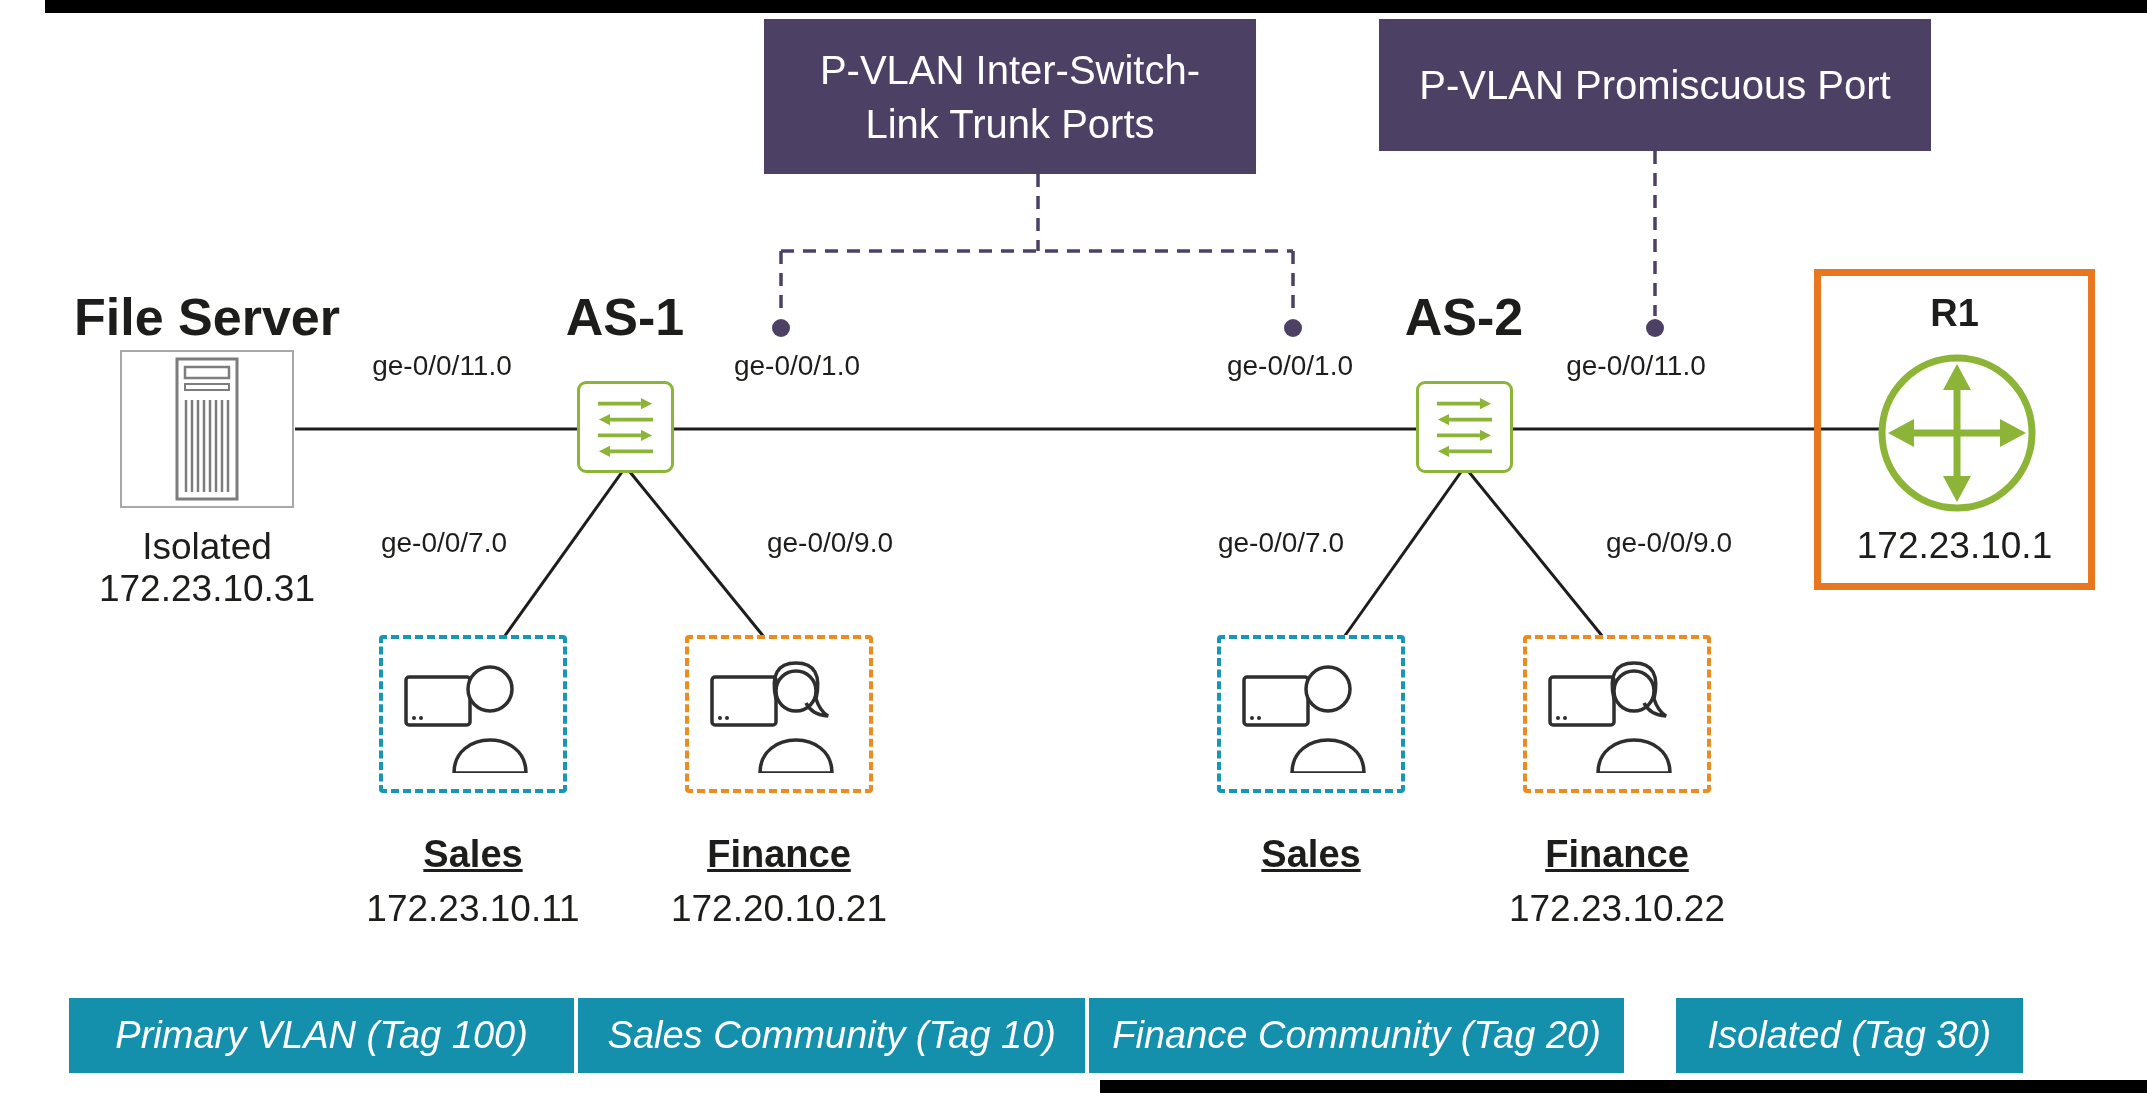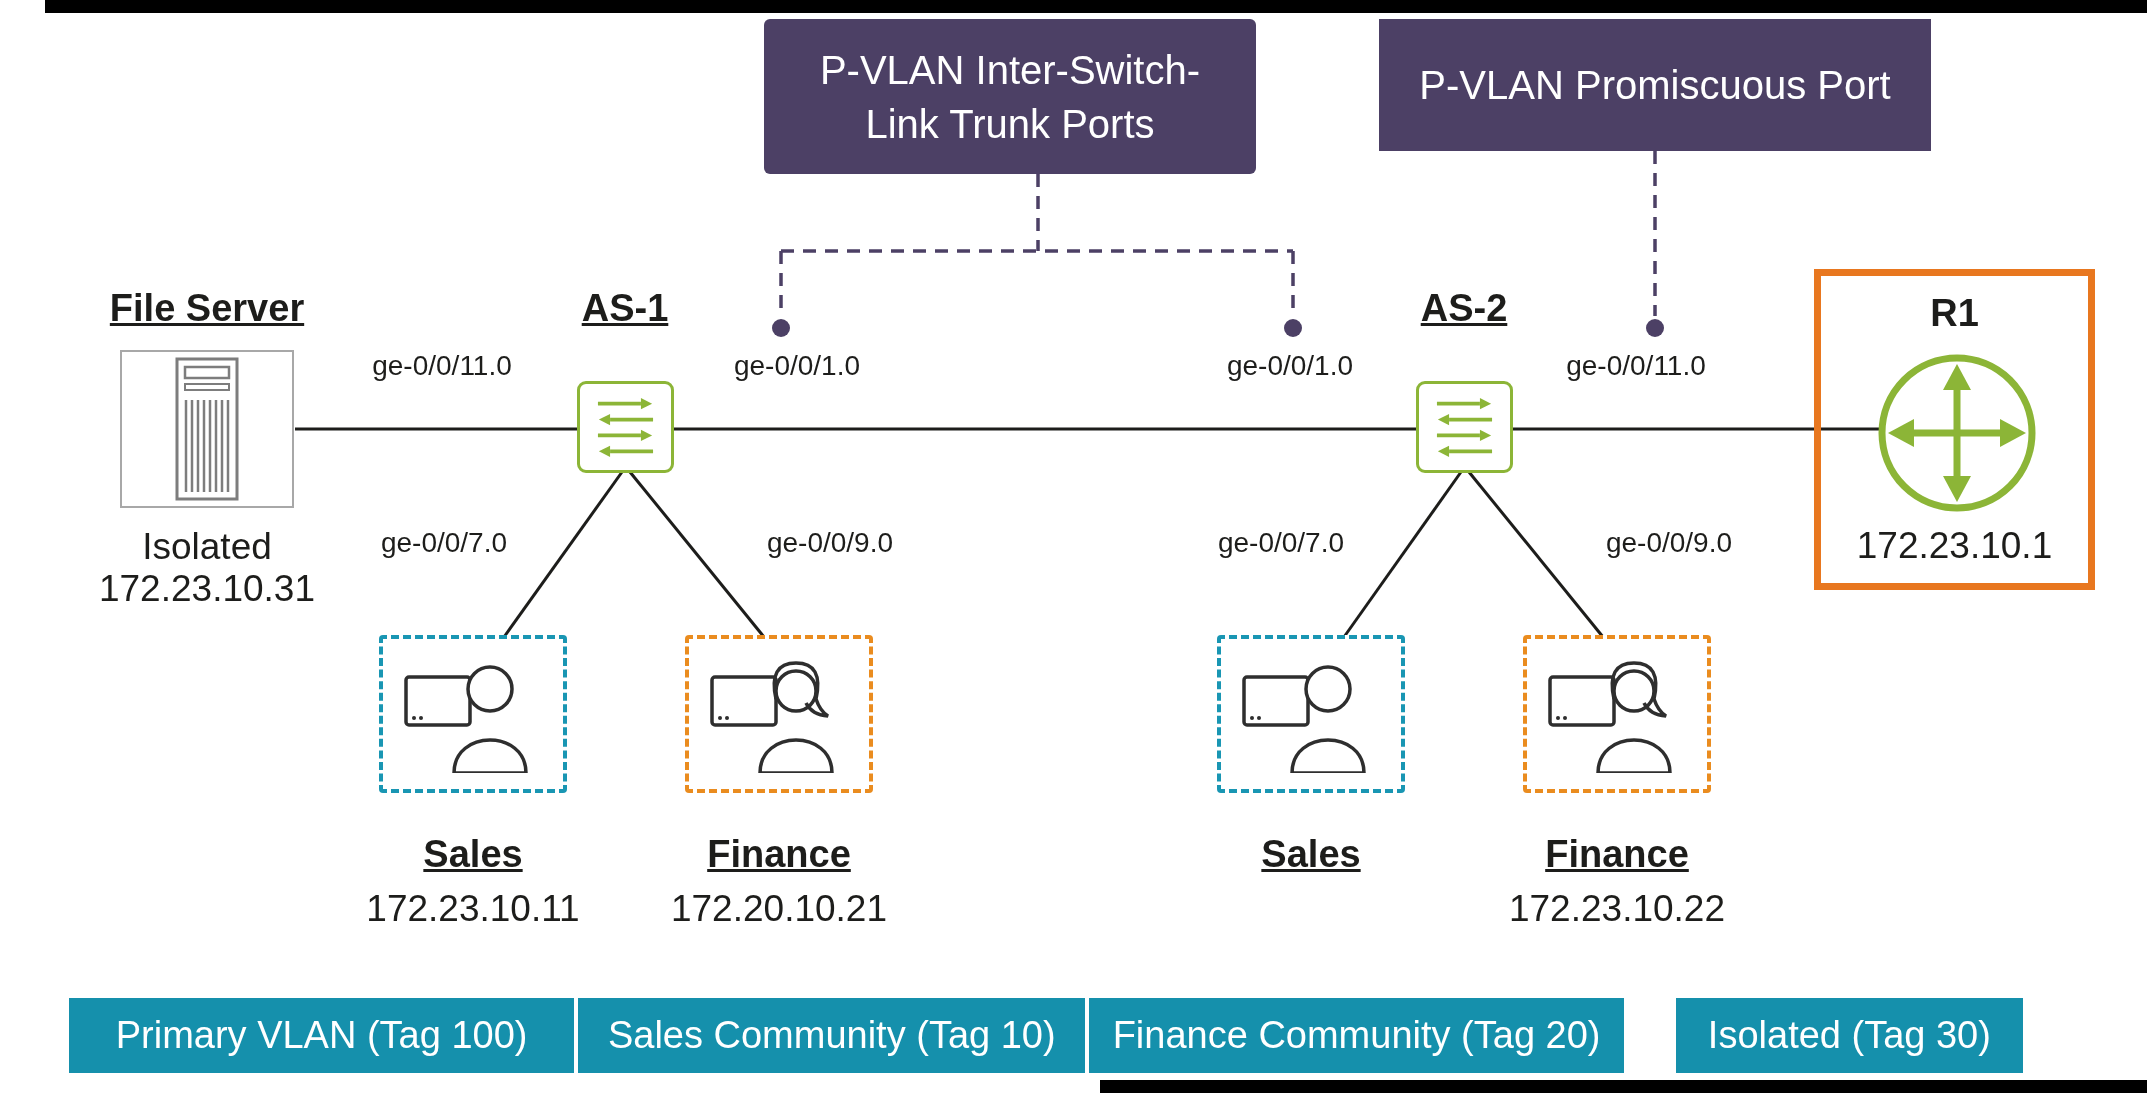--- a/index.html
+++ b/index.html
@@ -17,21 +17,21 @@
     font-size:40px; line-height:1.35; padding:0 22px; box-sizing:border-box; z-index:3;
   }
 
   
   .overlay { position:absolute; left:0; top:0; z-index:1; }
   .link { stroke:var(--line); stroke-width:3; }
   .dashed { stroke:var(--callout-bg); stroke-width:3.5; stroke-dasharray:13 9; fill:none; }
   .dot { fill:var(--callout-bg); }
 
   
-  .dev-label { position:absolute; transform:translateX(-50%); font-size:38px; font-weight:bold; white-space:nowrap; z-index:2;text-decoration:underline; }
+  .dev-label { position:absolute; transform:translateX(-50%); font-size:52px; font-weight:bold; white-space:nowrap; z-index:2; }
   .port-label { position:absolute; transform:translateX(-50%); font-size:28px; white-space:nowrap; z-index:2; }
   .sub-label { font-size:37px; text-align:center; white-space:nowrap; }
 
   
   .fs-wrap { position:absolute; left:62px; top:350px; width:290px; z-index:2; }
   .fs-box { width:174px; height:158px; margin:0 auto; background:#fff; border:2px solid #a8a8a8; box-sizing:border-box;
             display:flex; align-items:center; justify-content:center; }
   .fs-mode { margin-top:18px; }
   .fs-ip { }
 
@@ -50,34 +50,34 @@
   
   .ep-wrap { position:absolute; top:635px; width:260px; z-index:2; }
   .ep-box { width:188px; height:158px; margin:0 auto; box-sizing:border-box; background:#fff;
             border:4px dashed #999; border-radius:4px; display:flex; align-items:center; justify-content:center; }
   .ep-box.sales { border-color:var(--sales-border); }
   .ep-box.finance { border-color:var(--finance-border); }
   .ep-name { margin-top:40px; font-size:38px; font-weight:bold; text-align:center;text-decoration:underline; }
   .ep-ip { margin-top:12px; font-size:37px; text-align:center; }
 
   
-  .legend { position:absolute; left:69px; top:998px; width:1954px; height:75px; display:flex; z-index:2; }
+  .legend { position:absolute; left:69px; top:998px; width:1954px; height:75px; display:flex; z-index:2;font-style:italic; }
   .legend-seg { background:var(--legend-bg); color:#fff; font-size:38px;
                 display:flex; align-items:center; justify-content:center; box-sizing:border-box; }
   .legend-seg + .legend-seg { border-left:4px solid #fff; }
 </style>
 </head>
 <body>
 
 <div id="stage">
 
   <div class="abs bar" style="left:45px; top:0; width:2102px; height:13px;"></div>
   <div class="abs bar" style="left:1100px; top:1080px; width:1047px; height:13px;"></div>
 
-  <div class="callout" style="left:764px; top:19px; width:492px; height:155px;border-radius:6px;">P-VLAN Inter-Switch-Link Trunk Ports</div>
+  <div class="callout" style="left:764px; top:19px; width:492px; height:155px;">P-VLAN Inter-Switch-Link Trunk Ports</div>
   <div class="callout" style="left:1379px; top:19px; width:552px; height:132px;">P-VLAN Promiscuous Port</div>
 
   <svg class="overlay" width="2147" height="1093" viewBox="0 0 2147 1093">
     <line class="link" x1="295" y1="429" x2="1886" y2="429"></line>
     <line class="link" x1="622" y1="472" x2="504" y2="637"></line>
     <line class="link" x1="630" y1="472" x2="764" y2="637"></line>
     <line class="link" x1="1461" y1="472" x2="1344" y2="637"></line>
     <line class="link" x1="1469" y1="472" x2="1603" y2="637"></line>
     <path class="dashed" d="M1038 174 V251 M781 251 H1293 M781 251 V316 M1293 251 V316 M1655 151 V316"></path>
     <circle class="dot" cx="781" cy="328" r="9"></circle>

